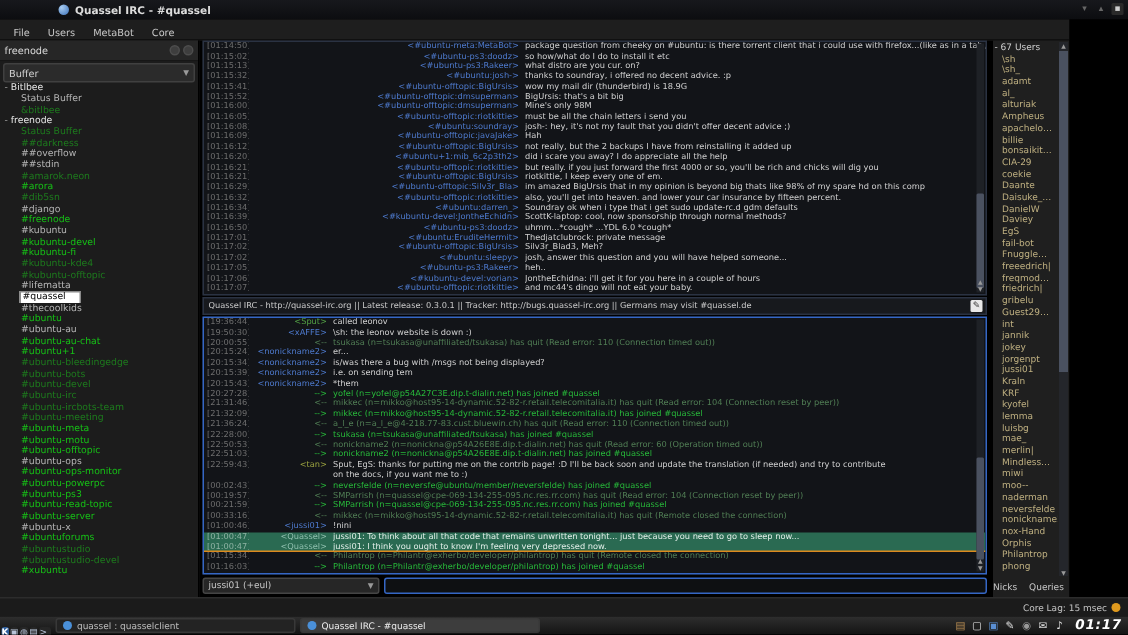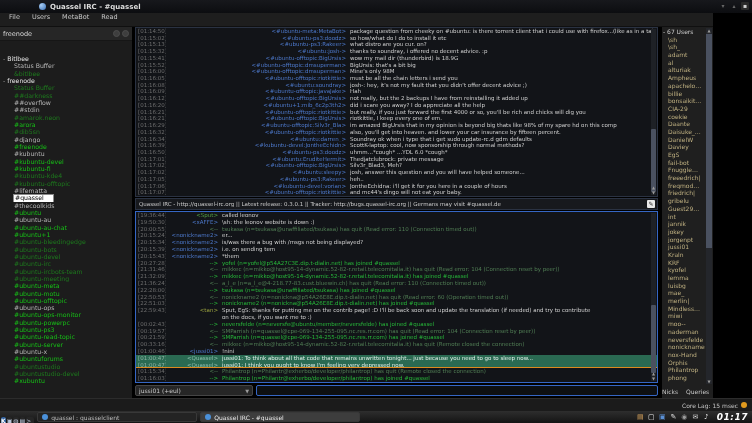--- a/index.html
+++ b/index.html
@@ -5,21 +5,21 @@
   html,body{margin:0;padding:0;}
   body{width:752px;height:423px;position:relative;background:#000;font-family:"DejaVu Sans",sans-serif;overflow:hidden;}
   
   .titlebar{position:absolute;left:0;top:0;width:752px;height:13px;background:linear-gradient(#17181c,#0c0d10);display:flex;align-items:center;}
   .title-icon{width:7px;height:7px;border-radius:50%;background:radial-gradient(circle at 30% 30%,#a9cdf2,#3b71b8);margin-left:39px;flex:none;}
   .title-text{color:#dcdcdc;font-size:7px;font-weight:bold;margin-left:4px;white-space:nowrap;}
   .win-btns{position:absolute;right:3px;top:2px;display:flex;gap:3px;}
   .win-btn{width:8px;height:8px;font-size:6px;line-height:8px;text-align:center;color:#666;}
   .win-btn.lit{color:#cfcfcf;background:#2a2a2a;border-radius:1px;}
   
-  .menubar{position:absolute;left:0;top:13px;width:713px;height:14px;background:#1e1e1e;border-bottom:1px solid #101010;display:flex;align-items:flex-start;padding-left:3px;box-sizing:border-box;}
+  .menubar{position:absolute;left:0;top:13px;width:713px;height:14px;background:#1e1e1e;border-bottom:1px solid #101010;display:flex;align-items:flex-end;padding-left:3px;box-sizing:border-box;}
   .menu-item{color:#c8c8c8;font-size:6.5px;padding:0 6px;}
   
   .sidebar{position:absolute;left:0;top:27px;width:133px;height:371px;background:#1c1c1c;border-right:1px solid #000;box-sizing:border-box;}
   .net-header{height:13px;display:flex;align-items:center;padding:0 3px;background:#262626;border-bottom:1px solid #161616;}
   .net-header-label{color:#d8d8d8;font-size:6.5px;flex:1;}
   .round-btn{width:7px;height:7px;border-radius:50%;background:#3e3e3e;border:1px solid #4d4d4d;margin-left:2px;box-sizing:border-box;}
   .buffer-combo{height:11px;margin:1px 2px;background:#2b2b2b;border:1px solid #404040;border-radius:2px;display:flex;align-items:center;padding:0 3px;}
   .buffer-combo-label{color:#cfcfcf;font-size:6.5px;flex:1;}
   .combo-arrow{color:#9a9a9a;font-size:5px;}
   .buffer-list{position:absolute;top:28px;left:0;right:1px;bottom:10px;overflow:hidden;}
@@ -98,28 +98,32 @@
     <span class="win-btn">▴</span>
     <span class="win-btn lit">▪</span>
   </span>
 </div>
 
 <div class="menubar">
 
 <span class="menu-item">File</span>
     <span class="menu-item">Users</span>
     <span class="menu-item">MetaBot</span>
-    <span class="menu-item">Read</span>
+    <span class="menu-item">Core</span>
   </div>
 
 <div class="sidebar">
   <div class="net-header">
     <span class="net-header-label">freenode</span>
     <span class="round-btn"></span>
     <span class="round-btn"></span>
+  </div>
+  <div class="buffer-combo">
+    <span class="buffer-combo-label">Buffer</span>
+    <span class="combo-arrow">▼</span>
   </div>
   <div class="buffer-list">
 
       <div class="buffer-item network">
         <span class="sel-box">Bitlbee</span>
       </div>
 
       <div class="buffer-item normal">
         <span class="sel-box">Status Buffer</span>
       </div>

